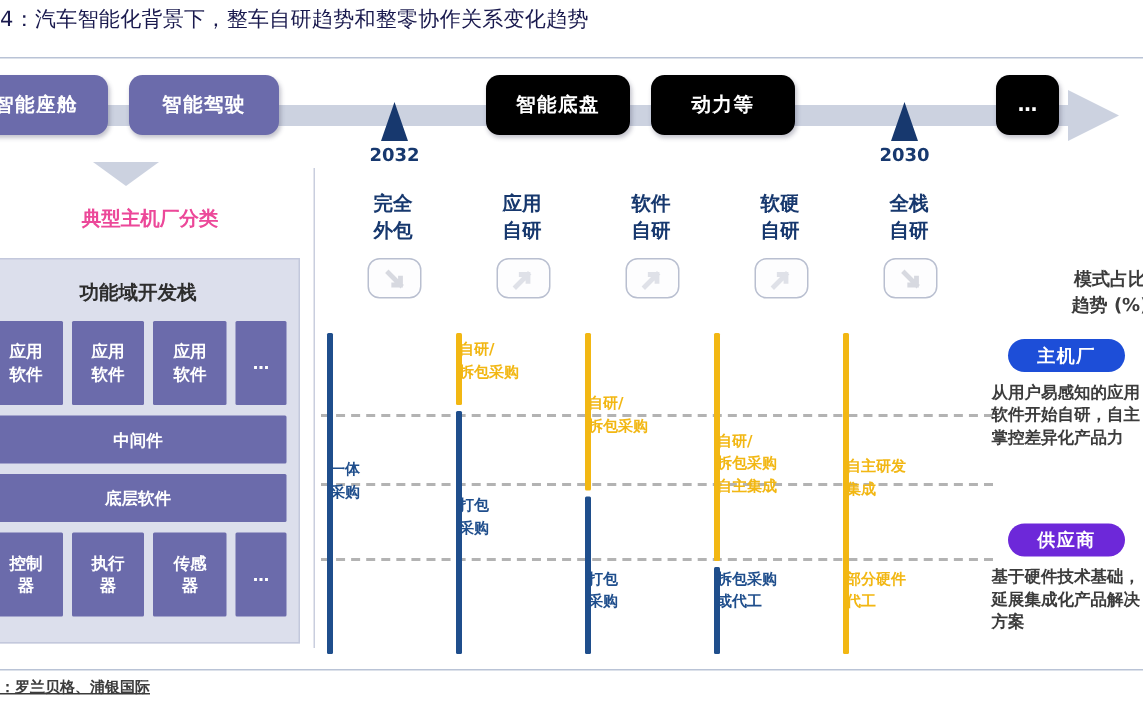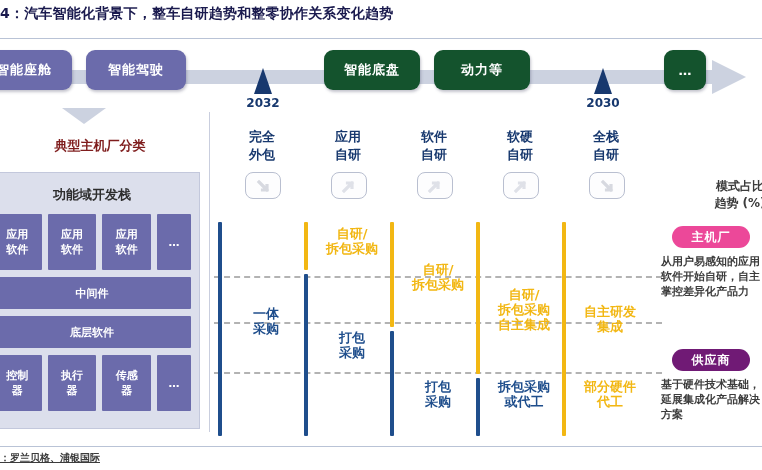--- a/index.html
+++ b/index.html
@@ -13,21 +13,21 @@
     font-family: "DejaVu Sans", "Liberation Sans", sans-serif;
     color: #1f3864;
   }
 
   
   .title {
     position: absolute;
     left: 0px; top: 2px;
     width: 648px;
     font-size: 14px;
-    font-weight: bold;
+    font-weight: normal;
     color: #1a1a4e;
     letter-spacing: 0.2px;
     white-space: nowrap;
     line-height: 22px;
   }
   .title-rule {
     position: absolute;
     left: 0; top: 38px; width: 762px; height: 1px;
     background: #b9c3d6;
   }
@@ -51,21 +51,21 @@
     height: 40px;
     border-radius: 9px;
     color: #ffffff;
     font-size: 13px;
     font-weight: bold;
     display: flex; align-items: center; justify-content: center;
     box-shadow: 1px 2px 3px rgba(60,60,90,0.30);
     letter-spacing: 1px;
   }
   .tl-box.p { background: #6b6bab; }
-  .tl-box.g { background: #14532d; }
+  .tl-box.g { background: #000000; }
   .tl-box.dots { font-size: 13px; letter-spacing: 0; }
 
   .tl-marker {
     position: absolute; top: 18px;
     width: 0; height: 0;
     border-left: 9px solid transparent;
     border-right: 9px solid transparent;
     border-bottom: 26px solid #17386e;
   }
   .tl-year {
@@ -78,21 +78,21 @@
   .down-tri {
     position: absolute; left: 62px; top: 108px;
     width: 0; height: 0;
     border-left: 22px solid transparent;
     border-right: 22px solid transparent;
     border-top: 16px solid #ccd2e0;
   }
   .left-label {
     position: absolute; left: 0px; top: 137px;
     width: 200px; text-align: center;
-    font-size: 13px; font-weight: bold; color: #7f1d1d;
+    font-size: 13px; font-weight: bold; color: #ec4899;
   }
   .stack-panel {
     position: absolute; left: -16px; top: 172px;
     width: 216px; height: 257px;
     background: #dcdfec;
     border: 1px solid #c3c8dc;
     box-sizing: border-box;
     padding: 7px 8px;
   }
   .stack-title {
@@ -144,44 +144,44 @@
   .bar {
     position: absolute;
     width: 4px;
     border-radius: 1px;
   }
   .bar.y { background: #f2b713; }
   .bar.n { background: #1f4e8c; }
 
   .cell-text {
     position: absolute;
-    width: 92px; text-align: center;
-    font-size: 13px; font-weight: bold;
+    width: 92px; 
+    font-size: 10px; font-weight: bold;
     line-height: 15px;
   }
   .cell-text.y { color: #f2b713; }
   .cell-text.n { color: #1f4e8c; }
 
   
   .legend-title {
     position: absolute; left: 689px; top: 178px;
     width: 102px; text-align: center;
     font-size: 12px; font-weight: bold; color: #3c3c3c;
     line-height: 17px;
   }
   .pill {
     position: absolute; left: 672px;
     width: 78px; height: 22px;
     border-radius: 11px;
     color: #ffffff; font-size: 12px; font-weight: bold;
     display: flex; align-items: center; justify-content: center;
     letter-spacing: 1px;
   }
-  .pill.oem { background: #ec4899; top: 226px; }
-  .pill.sup { background: #701a75; top: 349px; }
+  .pill.oem { background: #1d4ed8; top: 226px; }
+  .pill.sup { background: #6d28d9; top: 349px; }
   .legend-body {
     position: absolute; left: 661px;
     width: 100px;
     font-size: 11px; font-weight: bold; color: #3c3c3c;
     line-height: 15px;
   }
   .legend-body.oem { top: 254px; }
   .legend-body.sup { top: 377px; }
 
   

